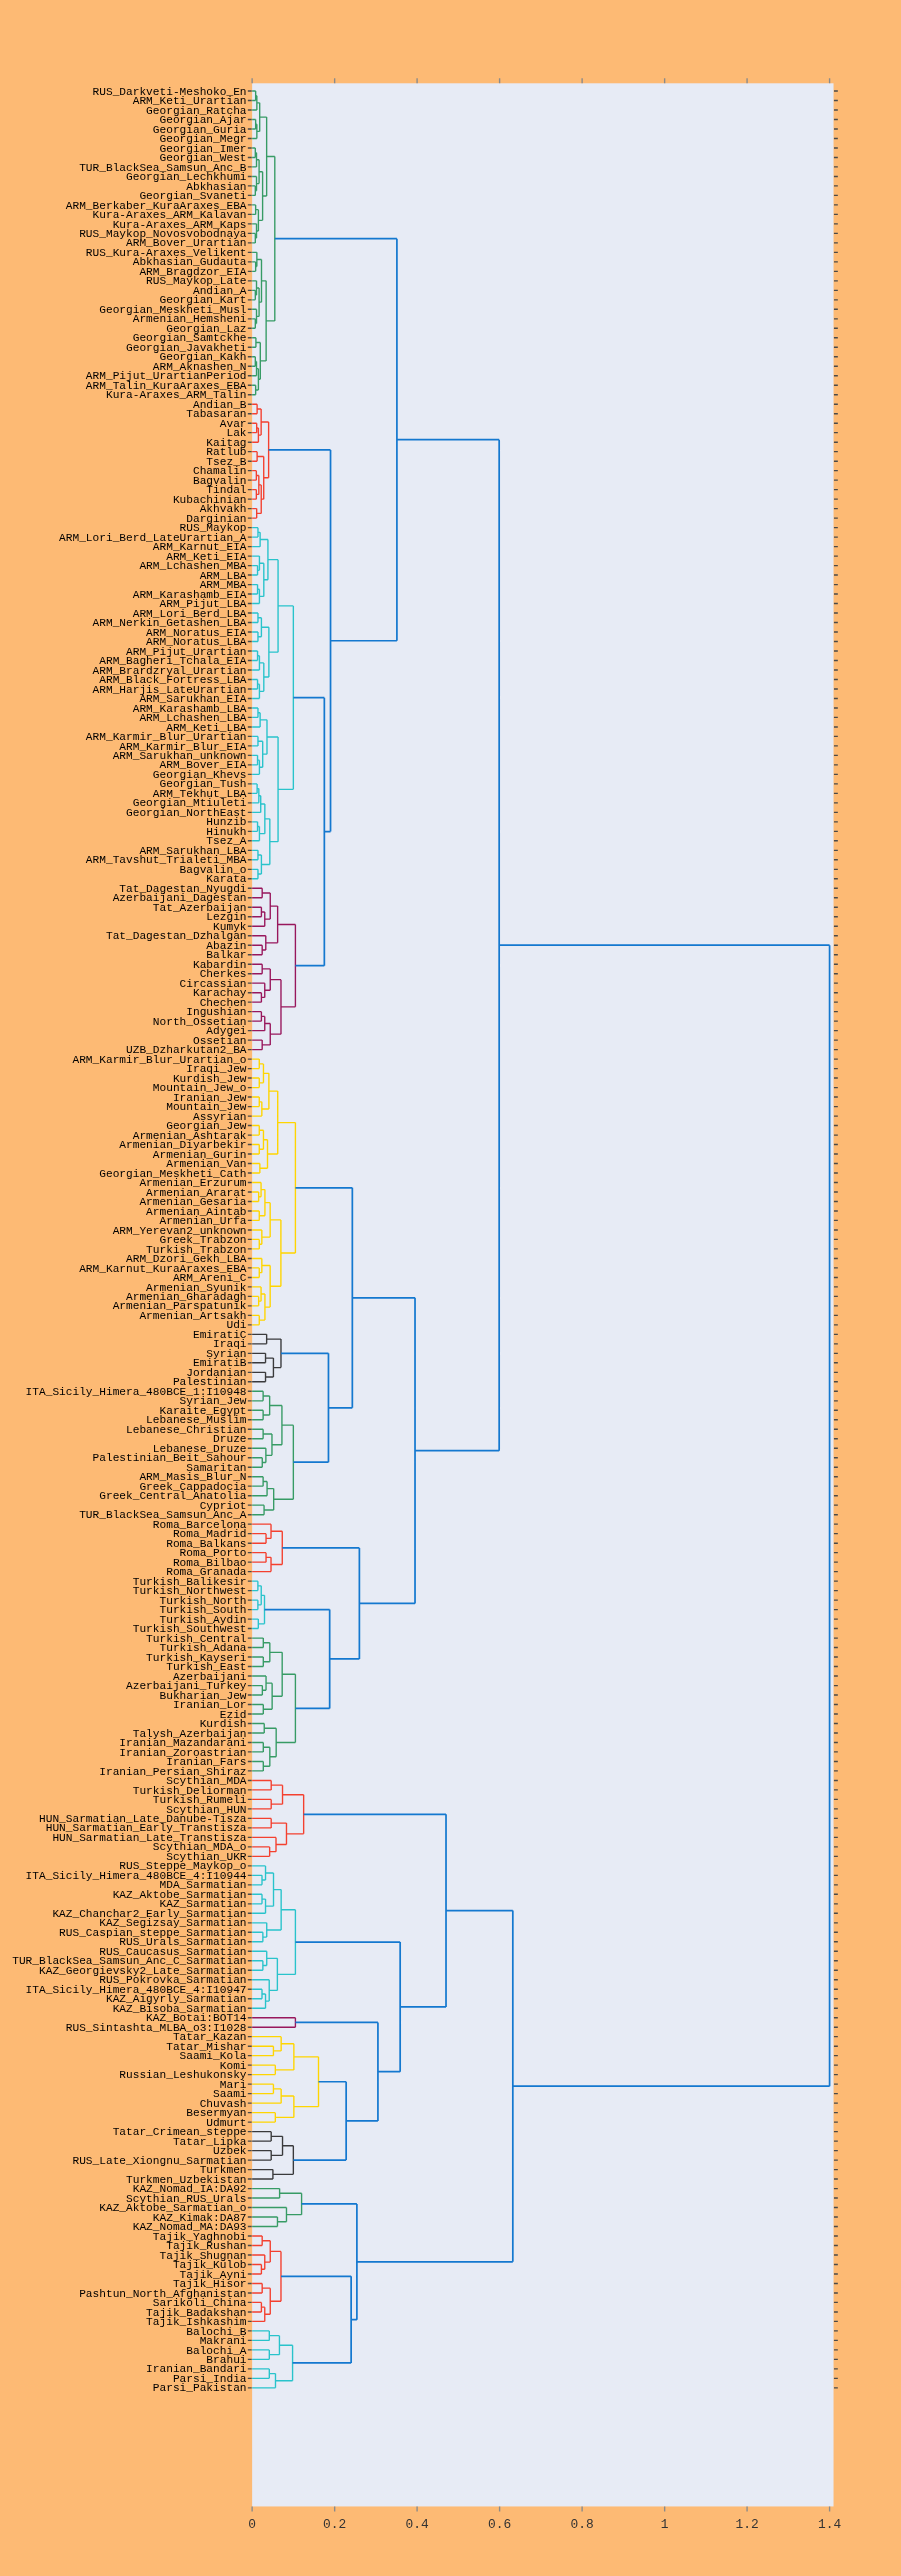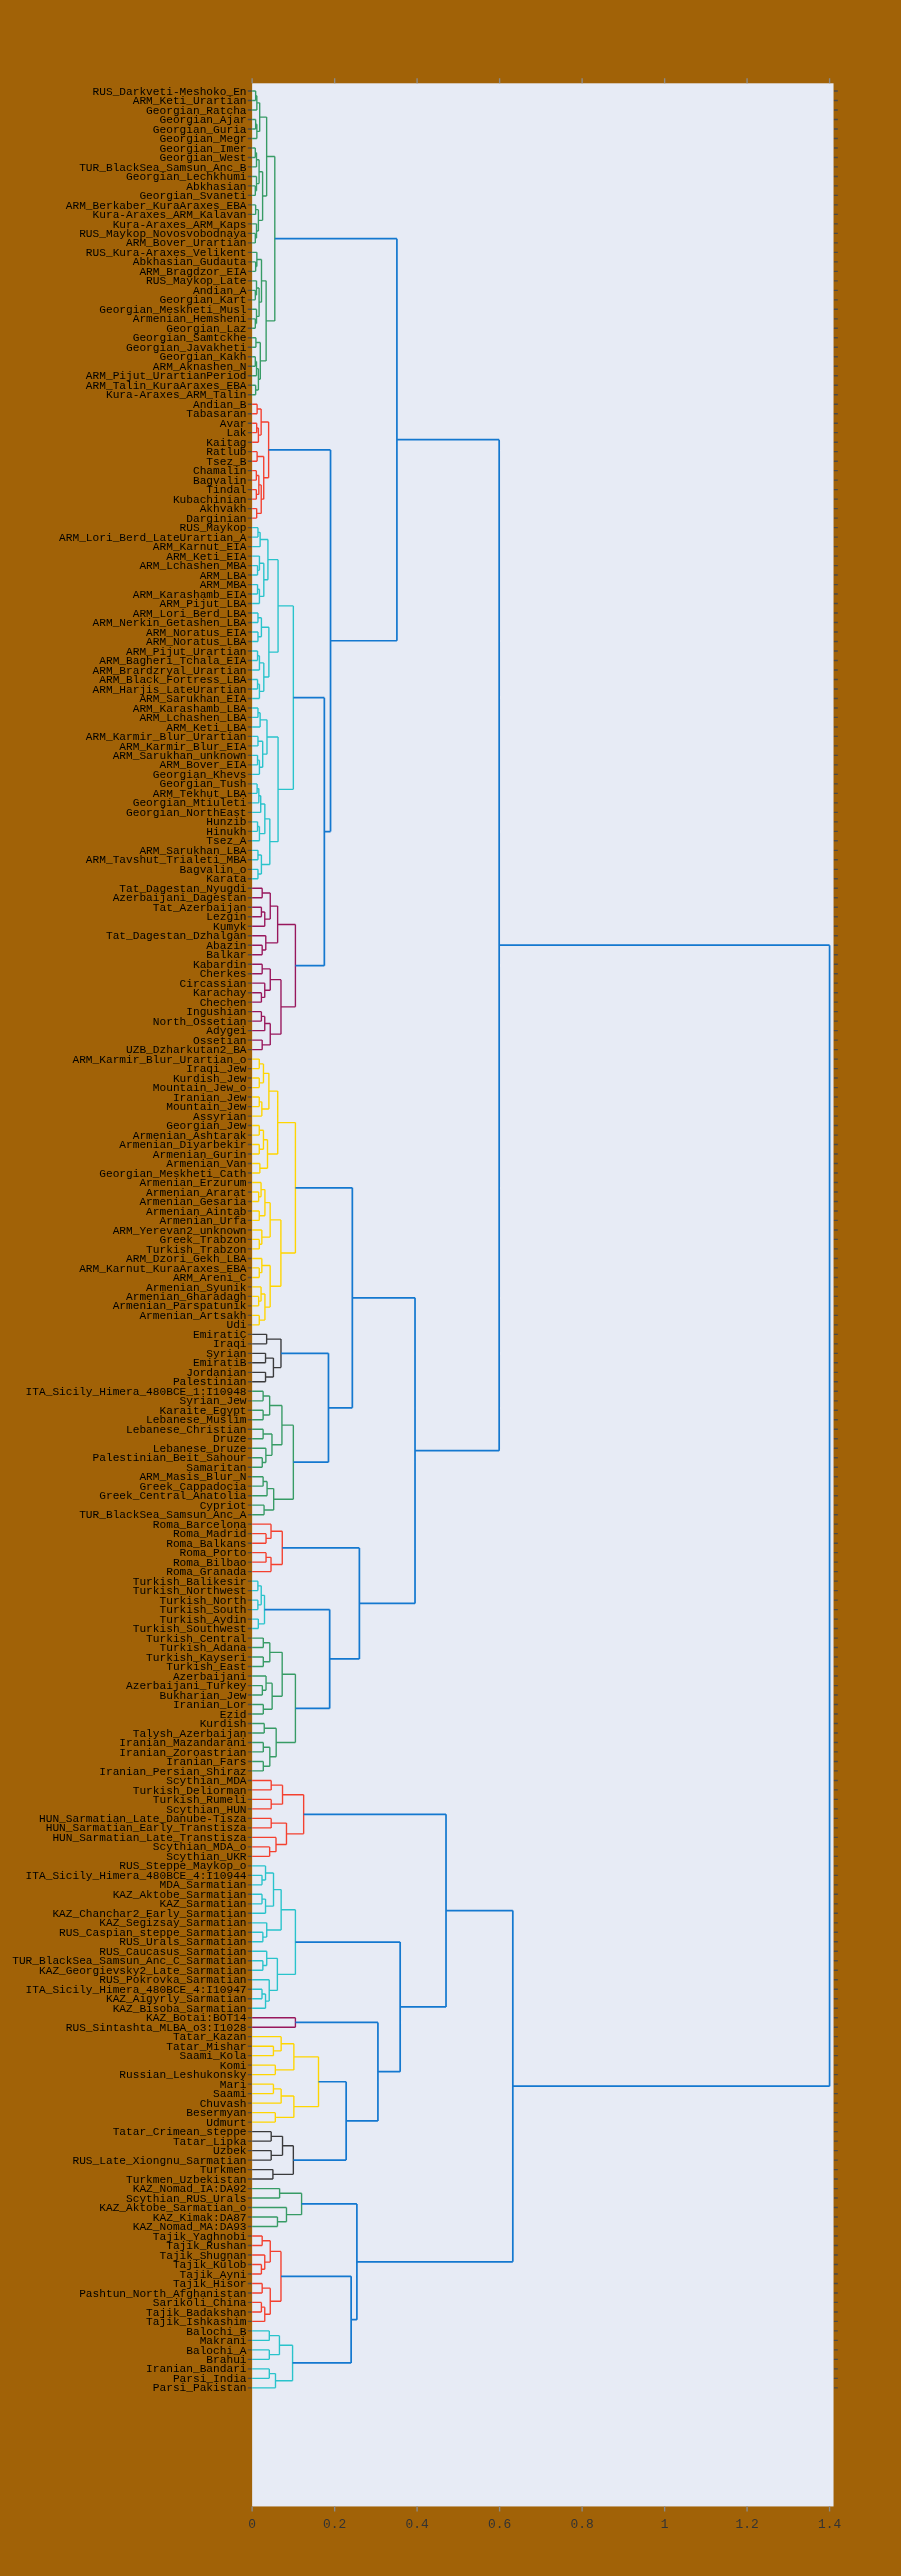--- a/index.html
+++ b/index.html
@@ -1,16 +1,16 @@
 <!DOCTYPE html>
 <html style="font-size:13.7px"><head>
 <meta charset="utf-8">
 <style>
   html,body{margin:0;padding:0;background:#ffffff;}
-  #figure{position:relative;width:902px;height:2576px;background:#a16207;overflow:hidden;
+  #figure{position:relative;width:902px;height:2576px;background:#fdba74;overflow:hidden;
           font-family:"Liberation Mono",monospace;}
   svg text{font-family:"Liberation Mono",monospace;}
 </style>
 </head>
 <body>
 
 <div id="figure">
   <svg id="chart" width="902" height="2576" viewBox="0 0 1050 3000">
       <rect x="293.4" y="97" width="677.1" height="2822" fill="#e7ebf5"></rect>
       <path d="M293.4 106.0L297.5 106.0M293.4 117.1L297.5 117.1M297.5 106.0L297.5 117.1M297.5 111.5L298.9 111.5M293.4 128.1L298.9 128.1M298.9 111.5L298.9 128.1M293.4 139.2L297.5 139.2M293.4 150.2L297.5 150.2M297.5 139.2L297.5 150.2M297.5 144.7L298.9 144.7M293.4 161.3L298.9 161.3M298.9 144.7L298.9 161.3M298.9 119.8L302.2 119.8M298.9 153.0L302.2 153.0M302.2 119.8L302.2 153.0M293.4 172.3L297.1 172.3M293.4 183.4L297.1 183.4M297.1 172.3L297.1 183.4M297.1 177.8L298.5 177.8M293.4 194.4L298.5 194.4M298.5 177.8L298.5 194.4M293.4 216.5L297.1 216.5M293.4 227.6L297.1 227.6M297.1 216.5L297.1 227.6M293.4 205.5L298.5 205.5M297.1 222.1L298.5 222.1M298.5 205.5L298.5 222.1M298.5 186.1L301.5 186.1M298.5 213.8L301.5 213.8M301.5 186.1L301.5 213.8M293.4 238.6L297.5 238.6M293.4 249.7L297.5 249.7M297.5 238.6L297.5 249.7M293.4 271.8L297.1 271.8M293.4 282.9L297.1 282.9M297.1 271.8L297.1 282.9M293.4 260.7L298.5 260.7M297.1 277.3L298.5 277.3M298.5 260.7L298.5 277.3M297.5 244.2L300.7 244.2M298.5 269.0L300.7 269.0M300.7 244.2L300.7 269.0M301.5 200.0L305.6 200.0M300.7 256.6L305.6 256.6M305.6 200.0L305.6 256.6M302.2 136.4L310.3 136.4M305.6 228.3L310.3 228.3M310.3 136.4L310.3 228.3M293.4 305.0L297.5 305.0M293.4 316.0L297.5 316.0M297.5 305.0L297.5 316.0M293.4 293.9L298.9 293.9M297.5 310.5L298.9 310.5M298.9 293.9L298.9 310.5M293.4 338.1L297.1 338.1M293.4 349.2L297.1 349.2M297.1 338.1L297.1 349.2M293.4 327.1L298.5 327.1M297.1 343.6L298.5 343.6M298.5 327.1L298.5 343.6M293.4 371.3L297.1 371.3M293.4 382.3L297.1 382.3M297.1 371.3L297.1 382.3M293.4 360.2L298.5 360.2M297.1 376.8L298.5 376.8M298.5 360.2L298.5 376.8M298.5 335.4L301.5 335.4M298.5 368.5L301.5 368.5M301.5 335.4L301.5 368.5M298.9 302.2L304.3 302.2M301.5 351.9L304.3 351.9M304.3 302.2L304.3 351.9M293.4 393.4L297.8 393.4M293.4 404.4L297.8 404.4M297.8 393.4L297.8 404.4M293.4 415.5L297.1 415.5M293.4 426.5L297.1 426.5M297.1 415.5L297.1 426.5M297.1 421.0L298.5 421.0M293.4 437.6L298.5 437.6M298.5 421.0L298.5 437.6M293.4 448.7L297.5 448.7M293.4 459.7L297.5 459.7M297.5 448.7L297.5 459.7M298.5 429.3L300.7 429.3M297.5 454.2L300.7 454.2M300.7 429.3L300.7 454.2M297.8 398.9L302.9 398.9M300.7 441.7L302.9 441.7M302.9 398.9L302.9 441.7M304.3 327.1L309.7 327.1M302.9 420.3L309.7 420.3M309.7 327.1L309.7 420.3M310.3 182.3L319.8 182.3M309.7 373.7L319.8 373.7M319.8 182.3L319.8 373.7M293.4 1620.3L306.2 1620.3M293.4 1631.4L306.2 1631.4M306.2 1620.3L306.2 1631.4M293.4 1642.4L306.2 1642.4M293.4 1653.5L306.2 1653.5M306.2 1642.4L306.2 1653.5M306.2 1625.8L313.8 1625.8M306.2 1647.9L313.8 1647.9M313.8 1625.8L313.8 1647.9M293.4 1664.5L306.2 1664.5M293.4 1675.6L306.2 1675.6M306.2 1664.5L306.2 1675.6M293.4 1697.7L305.2 1697.7M293.4 1708.7L305.2 1708.7M305.2 1697.7L305.2 1708.7M293.4 1686.6L309.4 1686.6M305.2 1703.2L309.4 1703.2M309.4 1686.6L309.4 1703.2M306.2 1670.0L316.5 1670.0M309.4 1694.9L316.5 1694.9M316.5 1670.0L316.5 1694.9M313.8 1636.9L328.1 1636.9M316.5 1682.5L328.1 1682.5M328.1 1636.9L328.1 1682.5M293.4 1719.8L306.2 1719.8M293.4 1730.8L306.2 1730.8M306.2 1719.8L306.2 1730.8M306.2 1725.3L310.8 1725.3M293.4 1741.9L310.8 1741.9M310.8 1725.3L310.8 1741.9M293.4 1752.9L307.3 1752.9M293.4 1764.0L307.3 1764.0M307.3 1752.9L307.3 1764.0M310.8 1733.6L318.5 1733.6M307.3 1758.5L318.5 1758.5M318.5 1733.6L318.5 1758.5M328.1 1659.7L341.4 1659.7M318.5 1746.0L341.4 1746.0M341.4 1659.7L341.4 1746.0M293.4 1907.7L306.4 1907.7M293.4 1918.7L306.4 1918.7M306.4 1907.7L306.4 1918.7M293.4 1929.8L306.4 1929.8M293.4 1940.8L306.4 1940.8M306.4 1929.8L306.4 1940.8M306.4 1913.2L314.0 1913.2M306.4 1935.3L314.0 1935.3M314.0 1913.2L314.0 1935.3M293.4 1963.0L305.3 1963.0M293.4 1974.0L305.3 1974.0M305.3 1963.0L305.3 1974.0M293.4 1951.9L309.6 1951.9M305.3 1968.5L309.6 1968.5M309.6 1951.9L309.6 1968.5M293.4 1985.1L306.4 1985.1M293.4 1996.1L306.4 1996.1M306.4 1985.1L306.4 1996.1M309.6 1960.2L316.7 1960.2M306.4 1990.6L316.7 1990.6M316.7 1960.2L316.7 1990.6M314.0 1924.3L328.4 1924.3M316.7 1975.4L328.4 1975.4M328.4 1924.3L328.4 1975.4M293.4 2007.2L307.5 2007.2M293.4 2018.2L307.5 2018.2M307.5 2007.2L307.5 2018.2M293.4 2029.3L306.4 2029.3M293.4 2040.3L306.4 2040.3M306.4 2029.3L306.4 2040.3M293.4 2051.4L306.4 2051.4M293.4 2062.4L306.4 2062.4M306.4 2051.4L306.4 2062.4M306.4 2034.8L314.0 2034.8M306.4 2056.9L314.0 2056.9M314.0 2034.8L314.0 2056.9M307.5 2012.7L321.4 2012.7M314.0 2045.9L321.4 2045.9M321.4 2012.7L321.4 2045.9M328.4 1949.8L343.8 1949.8M321.4 2029.3L343.8 2029.3M343.8 1949.8L343.8 2029.3M293.4 2548.8L325.4 2548.8M293.4 2559.8L325.4 2559.8M325.4 2548.8L325.4 2559.8M293.4 2581.9L322.9 2581.9M293.4 2593.0L322.9 2593.0M322.9 2581.9L322.9 2593.0M293.4 2570.9L333.4 2570.9M322.9 2587.5L333.4 2587.5M333.4 2570.9L333.4 2587.5M325.4 2554.3L351.0 2554.3M333.4 2579.2L351.0 2579.2M351.0 2554.3L351.0 2579.2" stroke="#379b65" fill="none" stroke-width="1.6" stroke-linecap="butt"></path>

